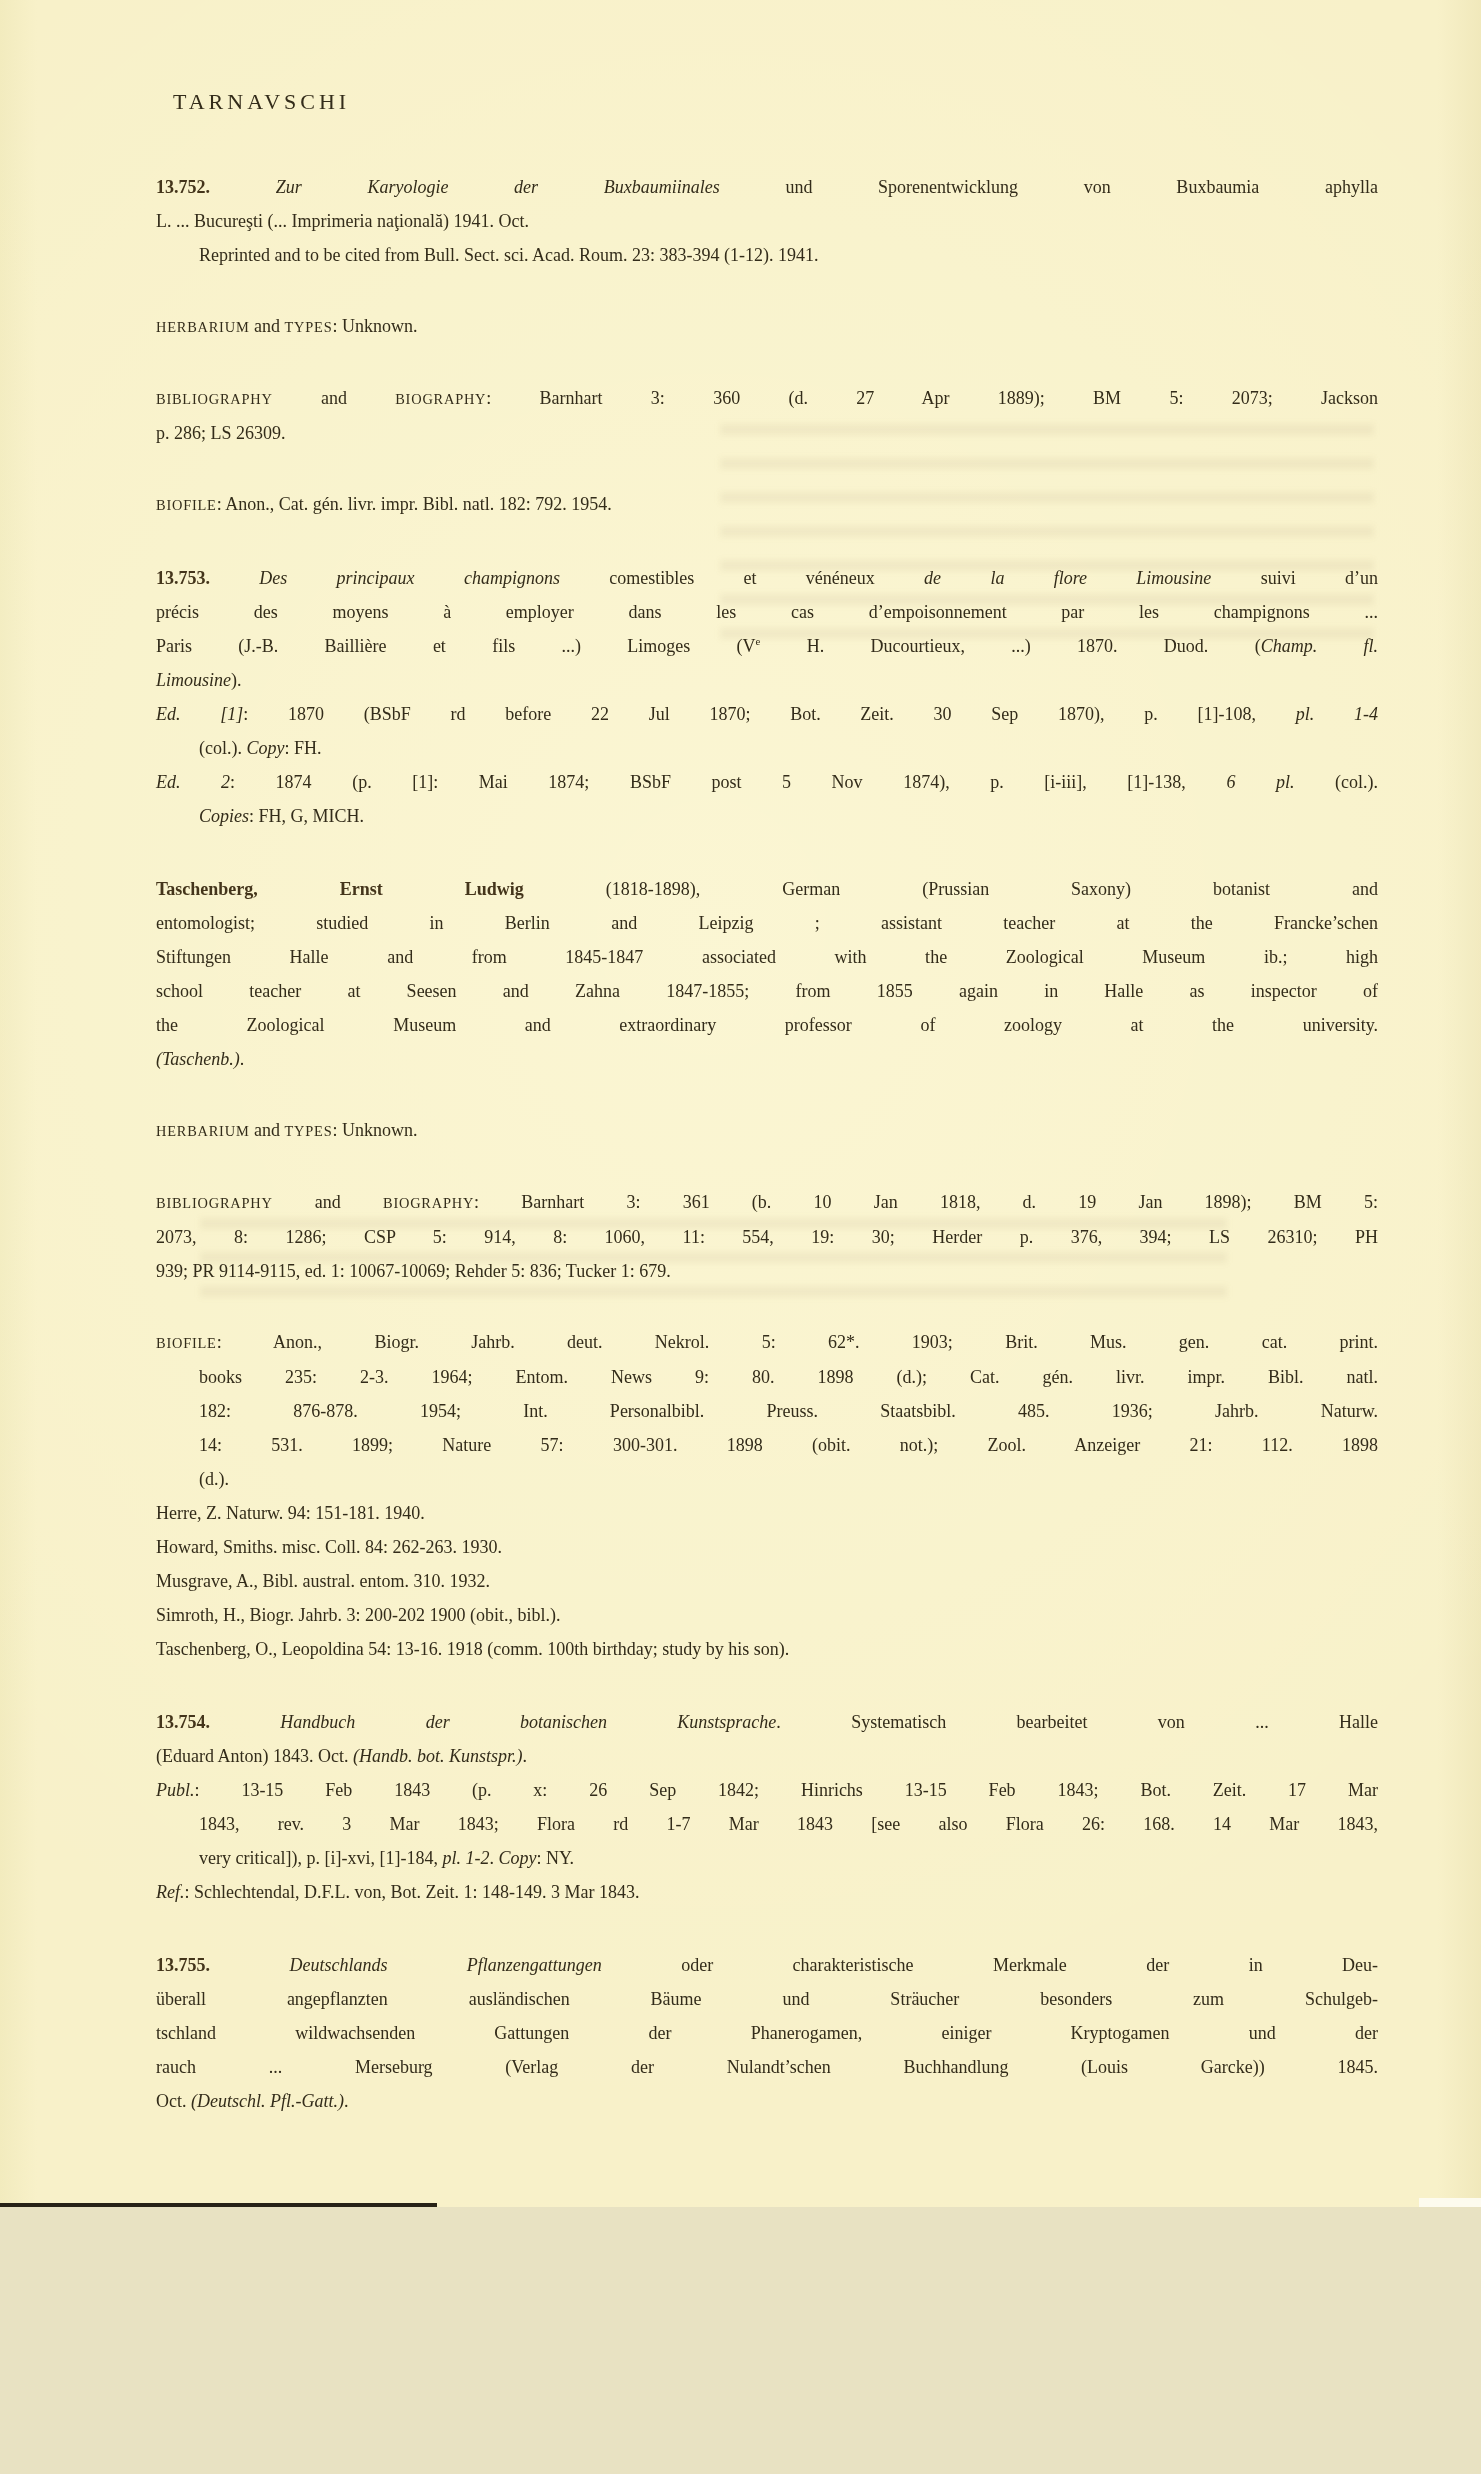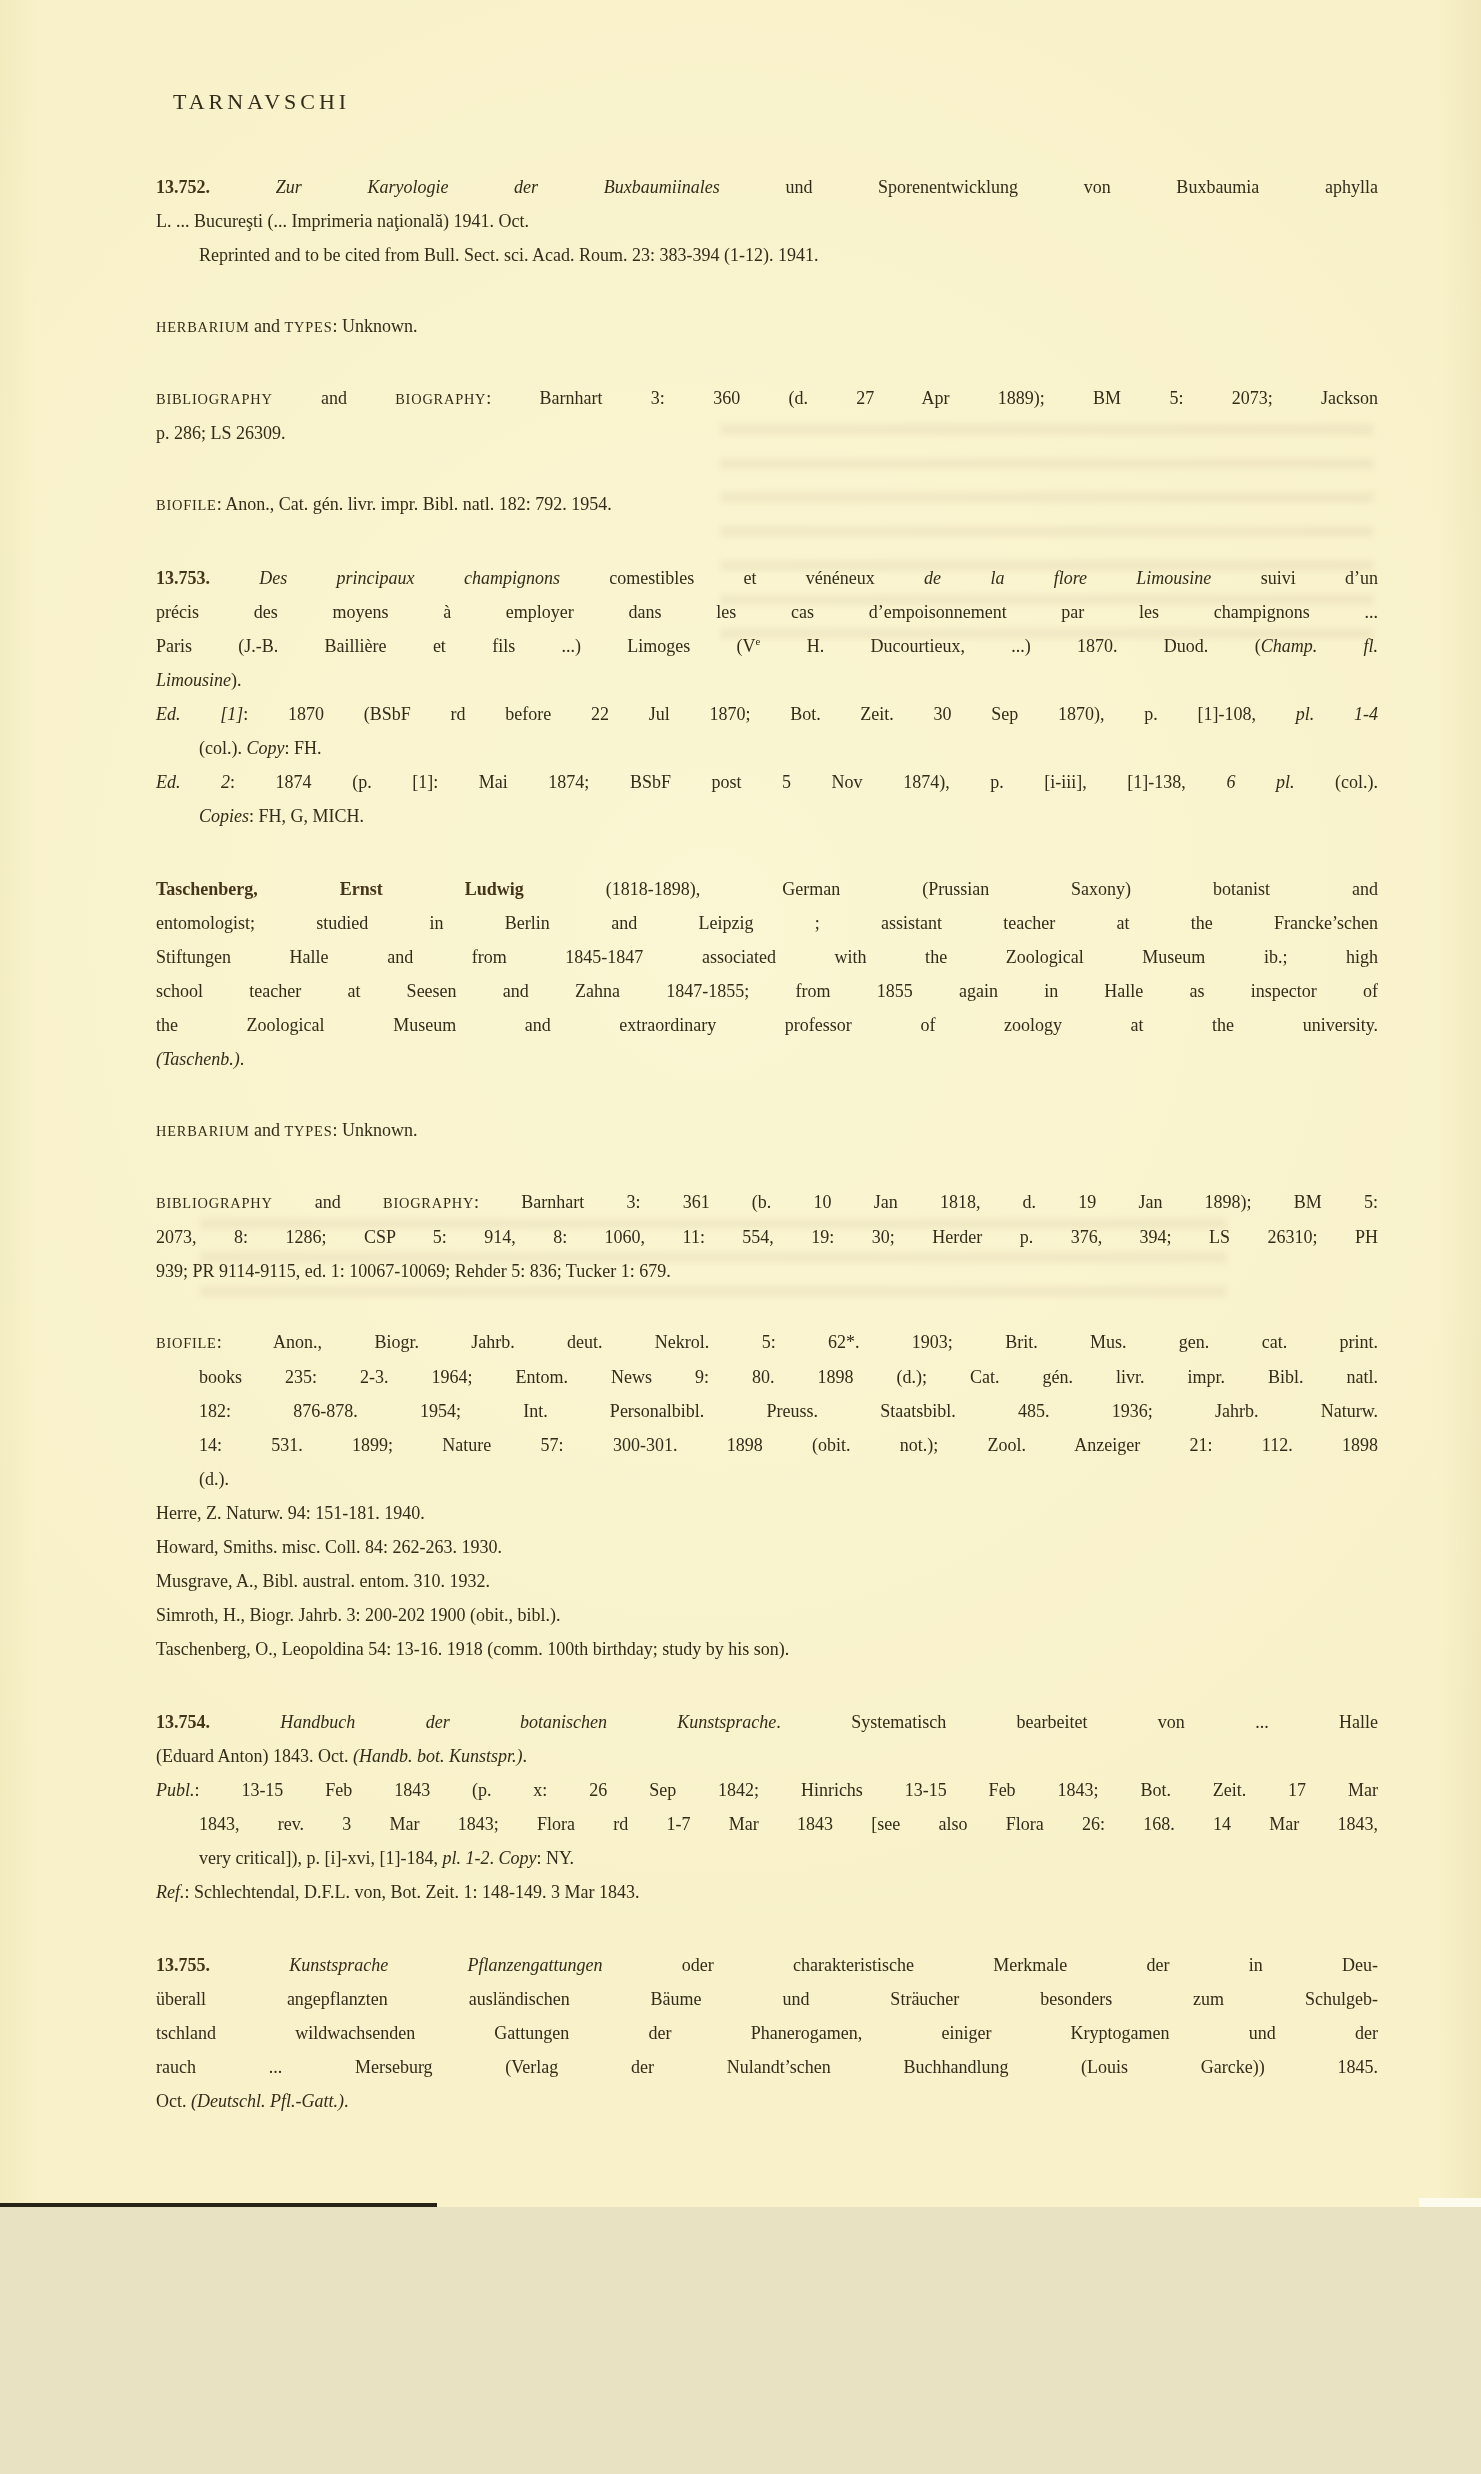--- a/index.html
+++ b/index.html
@@ -142,21 +142,21 @@
       </div>
       <div class="block gap-entry">
         <div class="line"><span class="s-b">13.754. </span><span class="s-i">Handbuch der botanischen Kunstsprache</span><span class="s-r">. Systematisch bearbeitet von ... Halle</span></div>
         <div class="line last"><span class="s-r">(Eduard Anton) 1843. Oct. </span><span class="s-i">(Handb. bot. Kunstspr.)</span><span class="s-r">.</span></div>
         <div class="line"><span class="s-i">Publ.</span><span class="s-r">: 13-15 Feb 1843 (p. x: 26 Sep 1842; Hinrichs 13-15 Feb 1843; Bot. Zeit. 17 Mar</span></div>
         <div class="line indent"><span class="s-r">1843, rev. 3 Mar 1843; Flora rd 1-7 Mar 1843 [see also Flora 26: 168. 14 Mar 1843,</span></div>
         <div class="line last indent"><span class="s-r">very critical]), p. [i]-xvi, [1]-184, </span><span class="s-i">pl. 1-2</span><span class="s-r">. </span><span class="s-i">Copy</span><span class="s-r">: NY.</span></div>
         <div class="line last"><span class="s-i">Ref.</span><span class="s-r">: Schlechtendal, D.F.L. von, Bot. Zeit. 1: 148-149. 3 Mar 1843.</span></div>
       </div>
       <div class="block gap-entry">
-        <div class="line"><span class="s-b">13.755. </span><span class="s-i">Kunstsprache Pflanzengattungen</span><span class="s-r"> oder charakteristische Merkmale der in Deu-</span></div>
+        <div class="line"><span class="s-b">13.755. </span><span class="s-i">Deutschlands Pflanzengattungen</span><span class="s-r"> oder charakteristische Merkmale der in Deu-</span></div>
         <div class="line"><span class="s-r">überall angepflanzten ausländischen Bäume und Sträucher besonders zum Schulgeb-</span></div>
         <div class="line"><span class="s-r">tschland wildwachsenden Gattungen der Phanerogamen, einiger Kryptogamen und der</span></div>
         <div class="line"><span class="s-r">rauch ... Merseburg (Verlag der Nulandt’schen Buchhandlung (Louis Garcke)) 1845.</span></div>
         <div class="line last"><span class="s-r">Oct. </span><span class="s-i">(Deutschl. Pfl.-Gatt.)</span><span class="s-r">.</span></div>
       </div>
     </div>
 
   <div class="page-number">172</div>
 
   <div class="edge edge-dark"></div>

